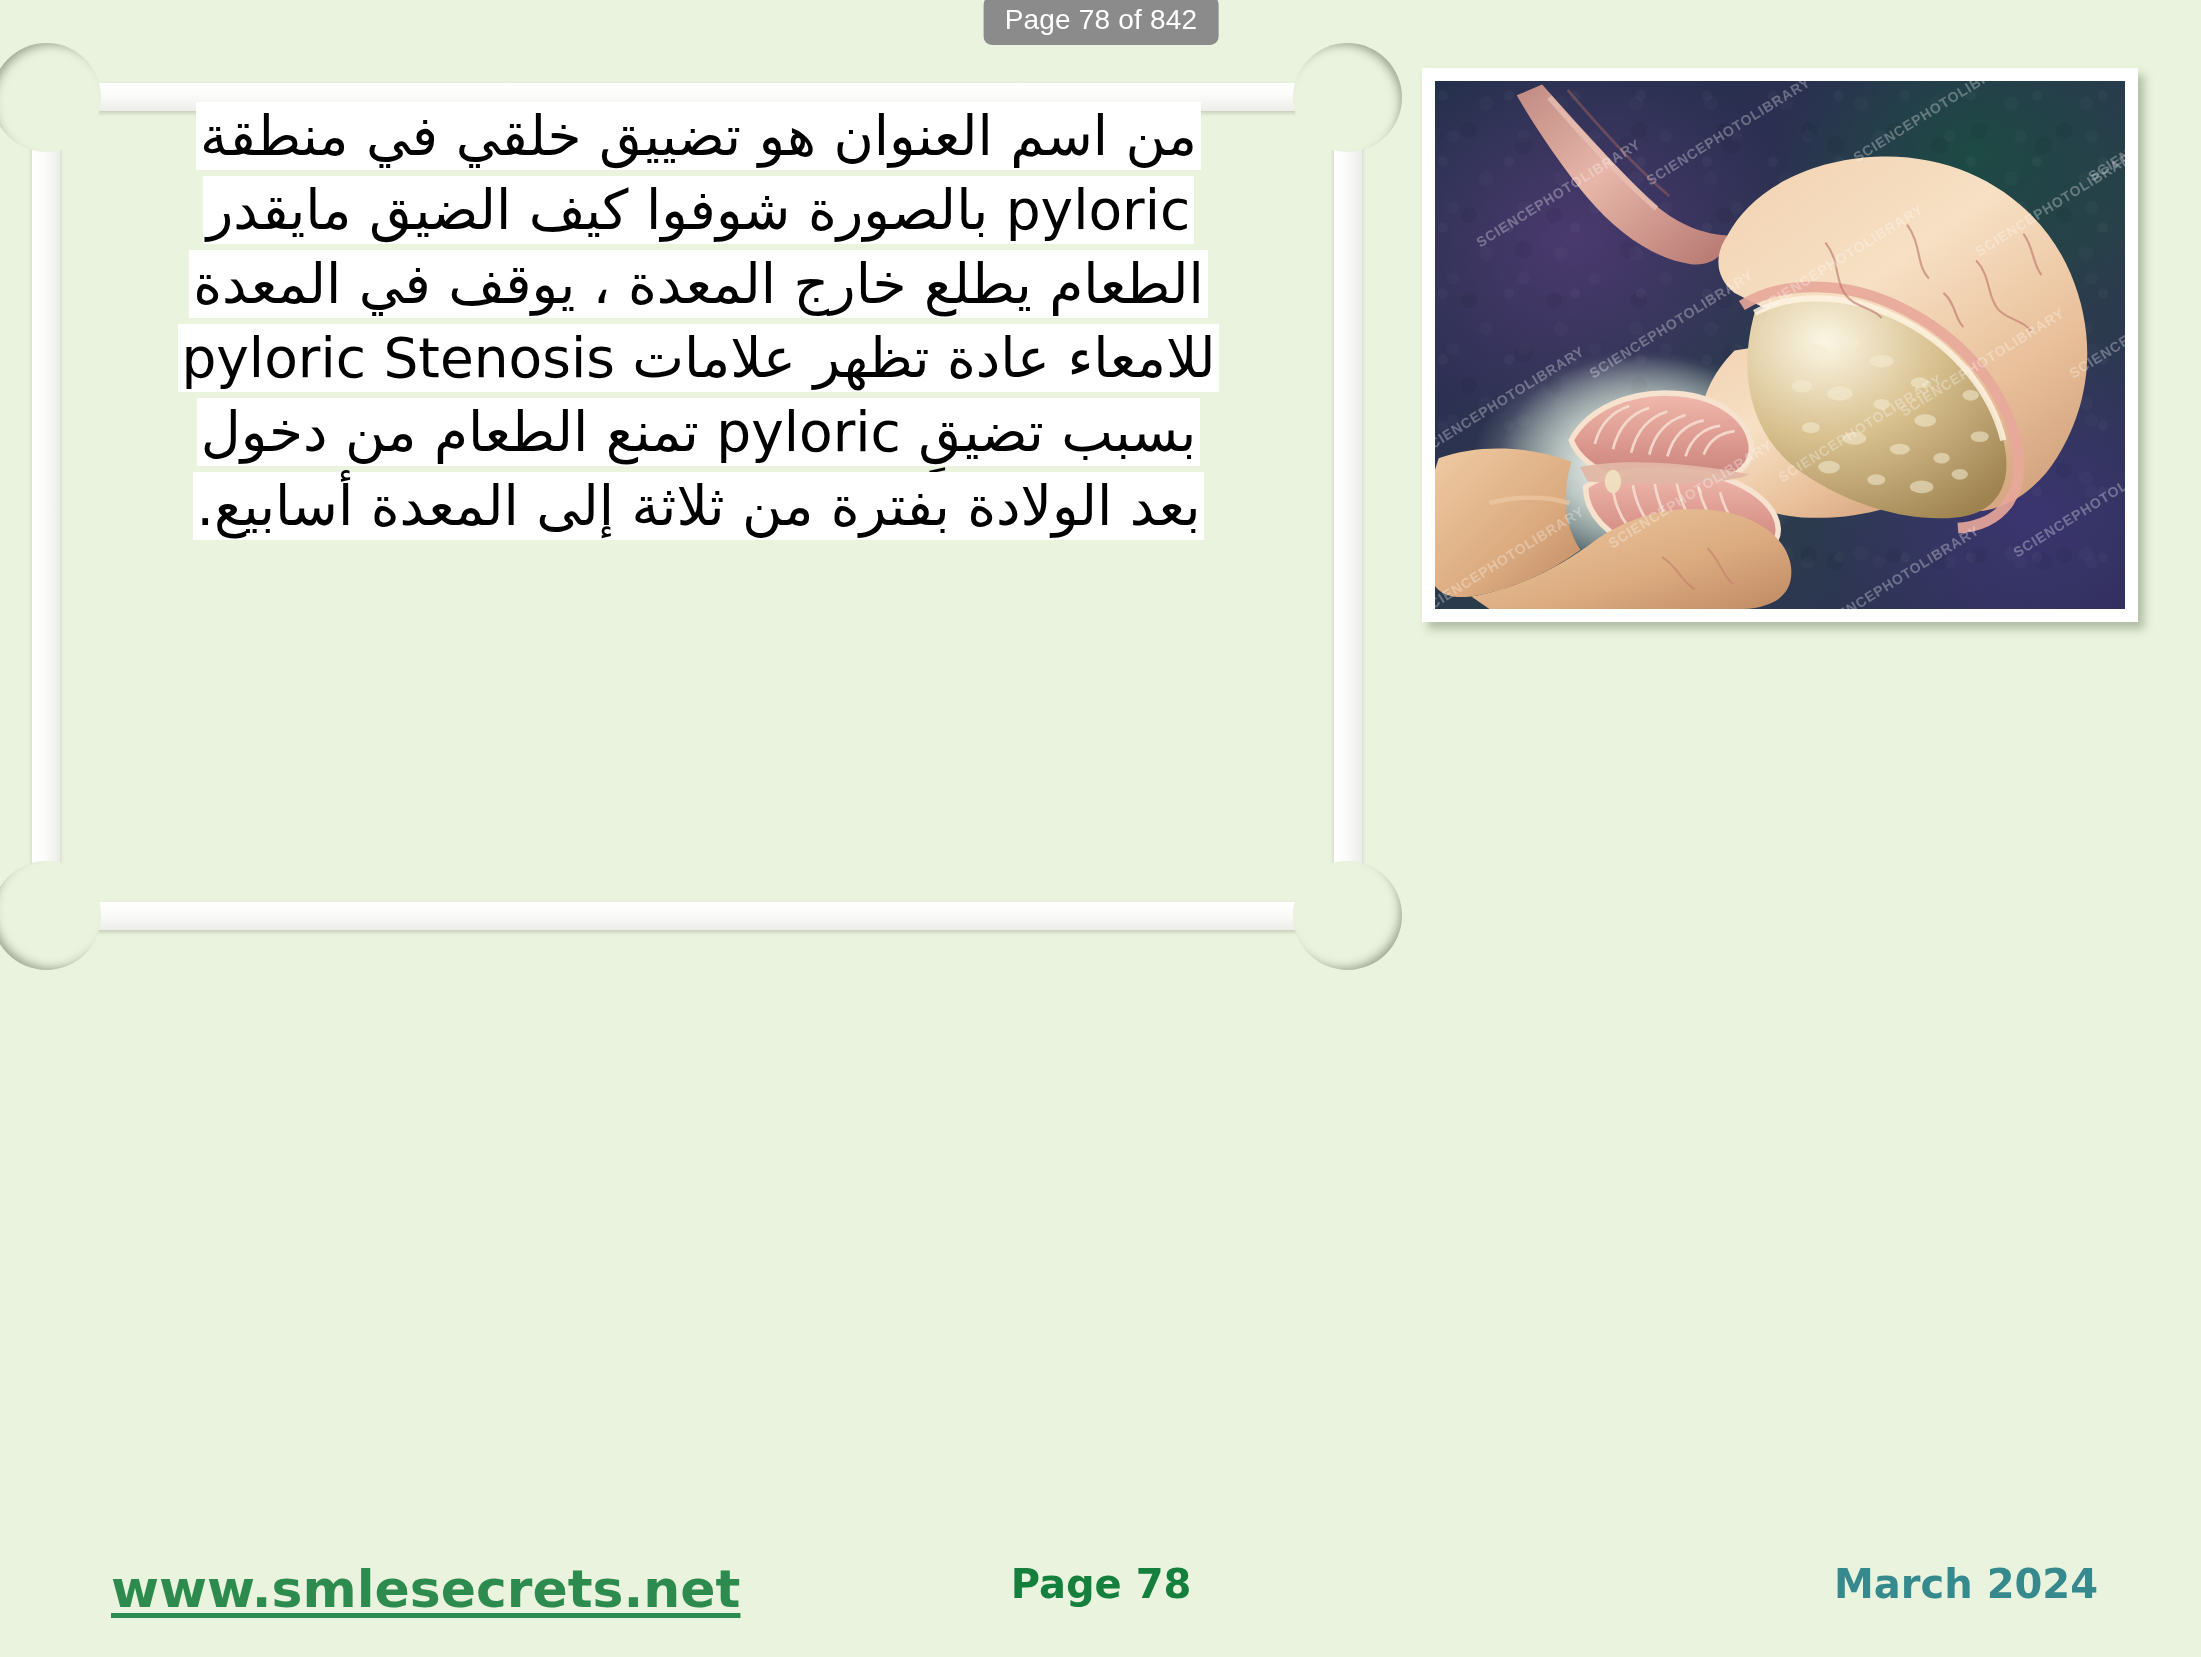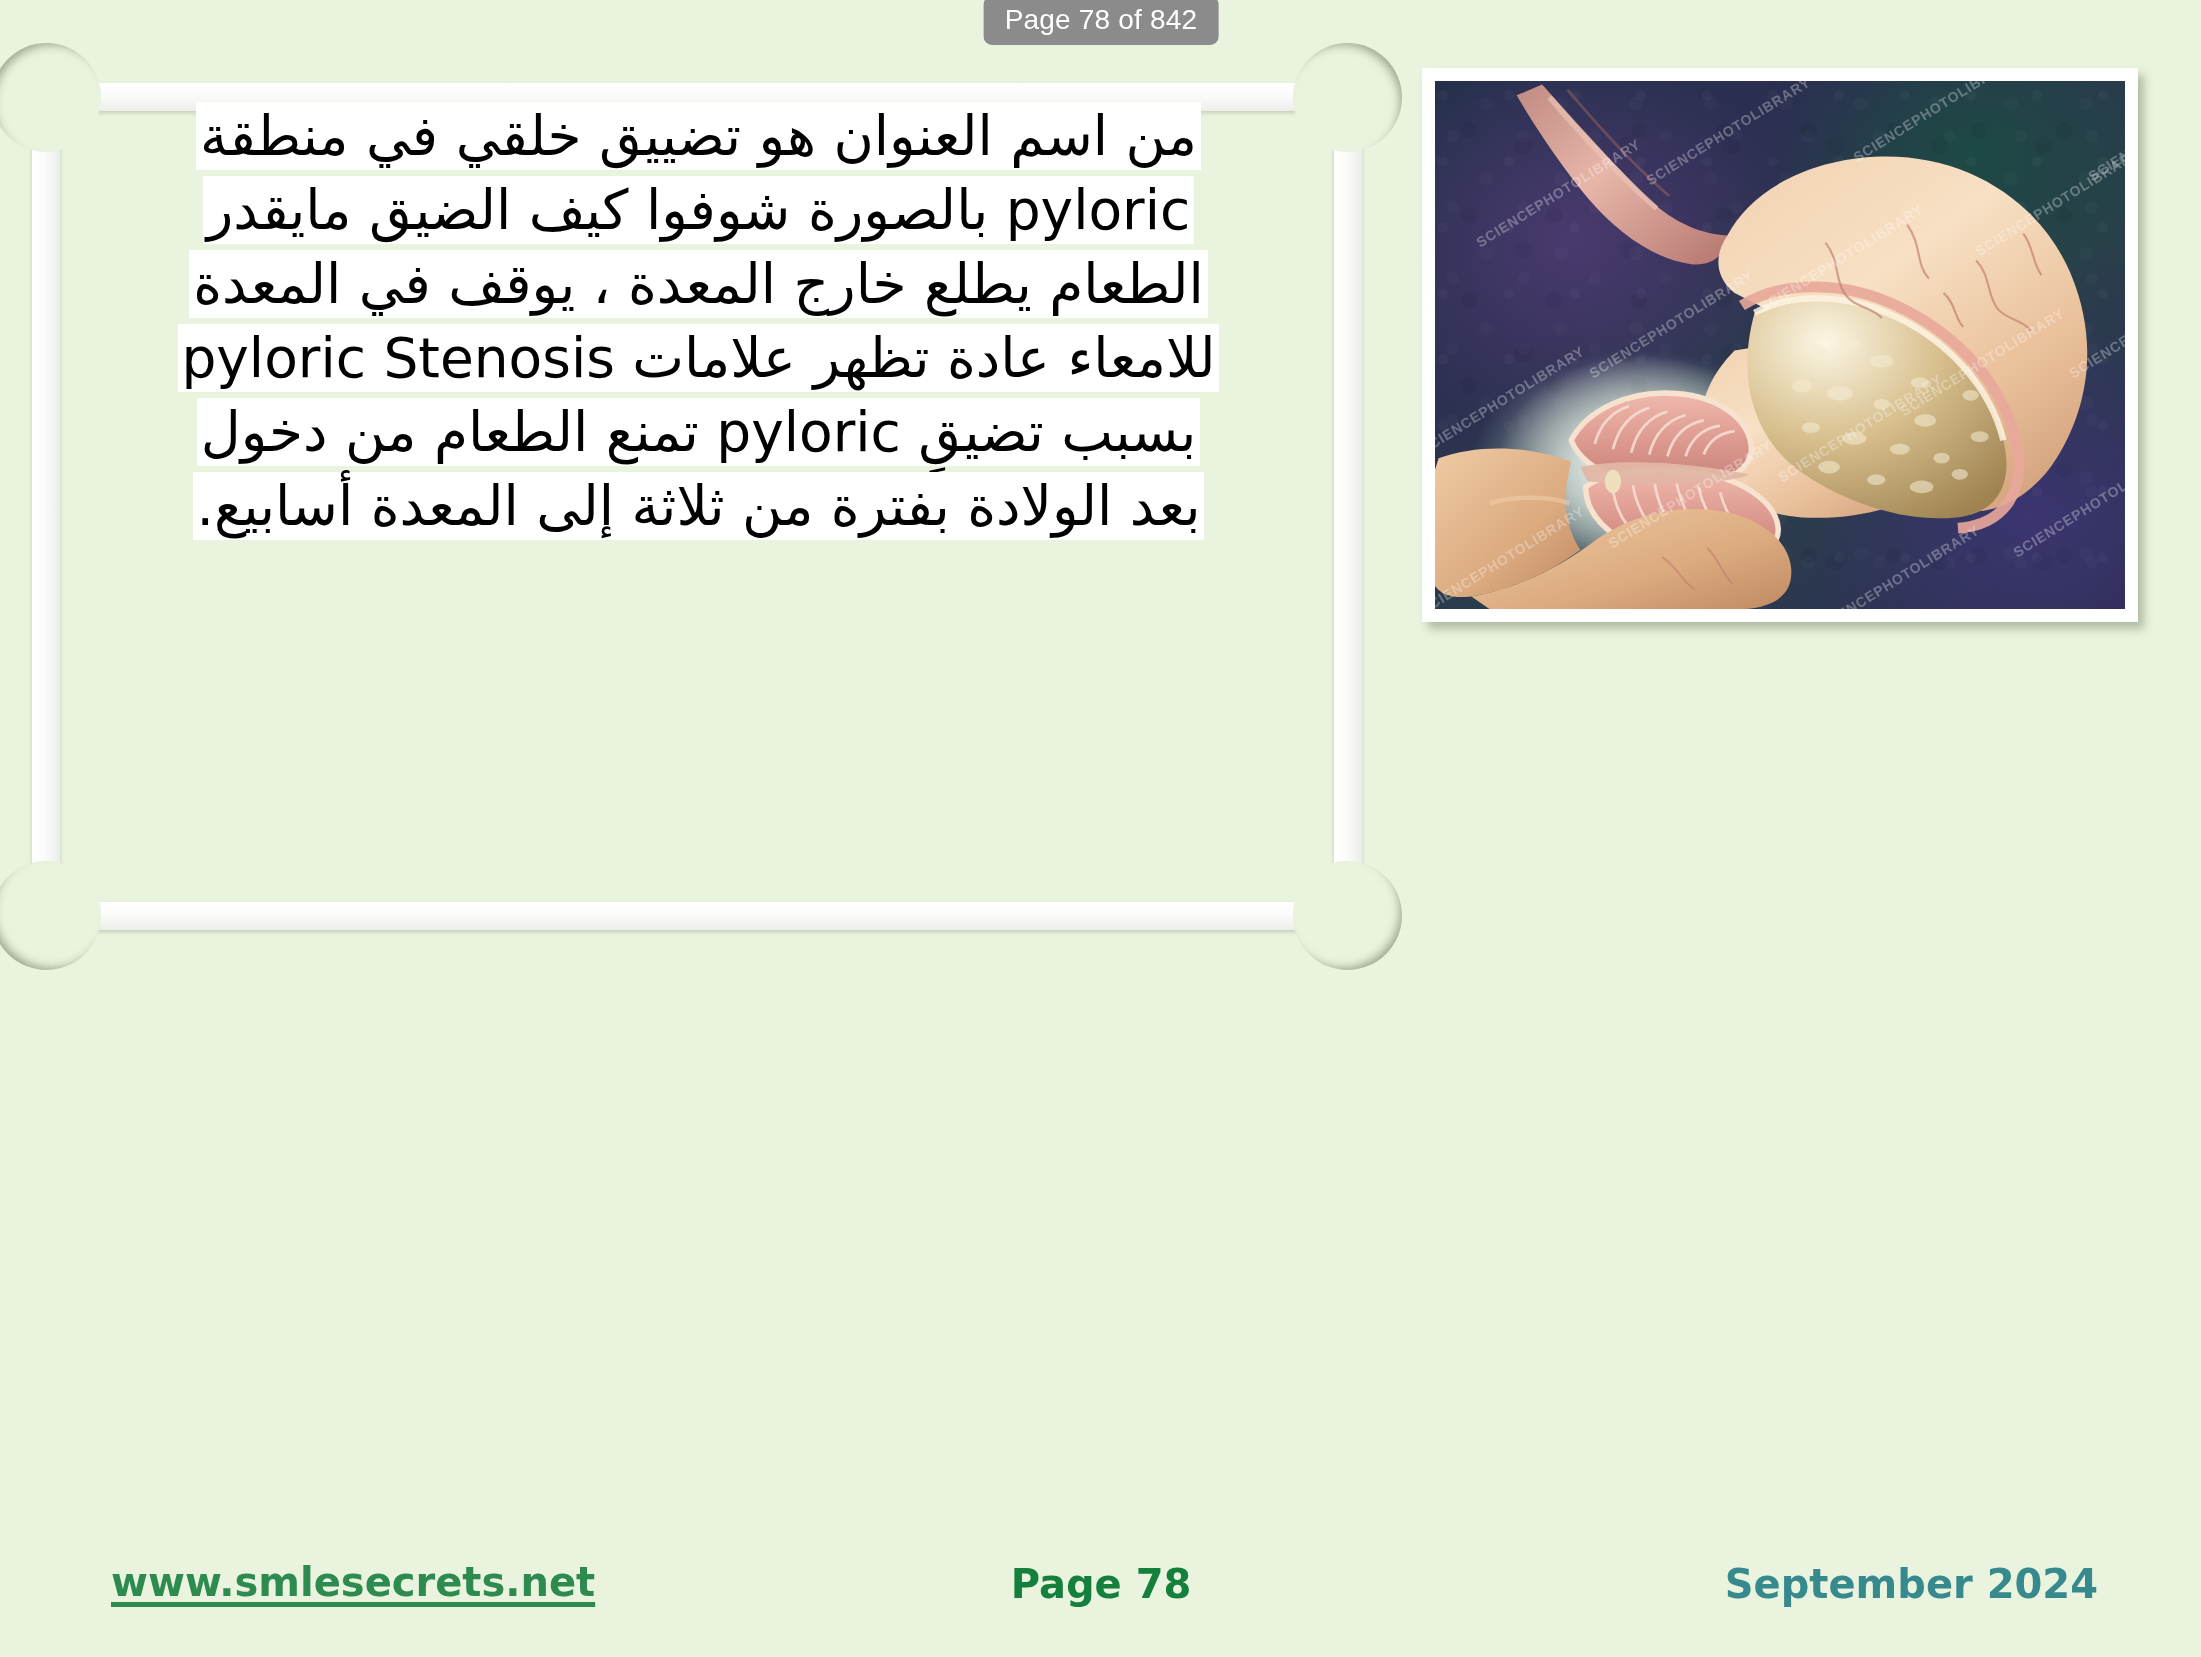--- a/index.html
+++ b/index.html
@@ -149,21 +149,21 @@
     left: 0;
     right: 0;
     bottom: 38px;
     height: 66px;
   }
   #site-link {
     position: absolute;
     left: 111px;
     top: 5.6px;
     color: #2e8b4f;
-    font-size: 40px;
+    font-size: 52px;
     font-weight: bold;
     text-decoration: underline;
     text-decoration-thickness: 4.7px;
     text-underline-offset: 5.6px;
     font-family: "DejaVu Sans", sans-serif;
   }
   #footer-page {
     position: absolute;
     left: 50%;
     transform: translateX(-50%);
@@ -372,15 +372,15 @@
     <div class="wm" style="left:565px;  top:414px;">SCIENCEPHOTOLIBRARY</div>
     <div class="wm" style="left:621px;  top:235px;">SCIENCEPHOTOLIBRARY</div>
     <div class="wm" style="left:640px;  top:38px;">SCIENCEPHOTOLIBRARY</div>
     <div class="wm" style="left:659px;  top:508px;">SCIENCEPHOTOLIBRARY</div>
   </div>
 </div>
 
 <div id="footer">
   <a id="site-link" href="#">www.smlesecrets.net</a>
   <div id="footer-page">Page 78</div>
-  <div id="footer-date">September 2024</div>
+  <div id="footer-date">March 2024</div>
 </div>
 
 
 </body></html>

